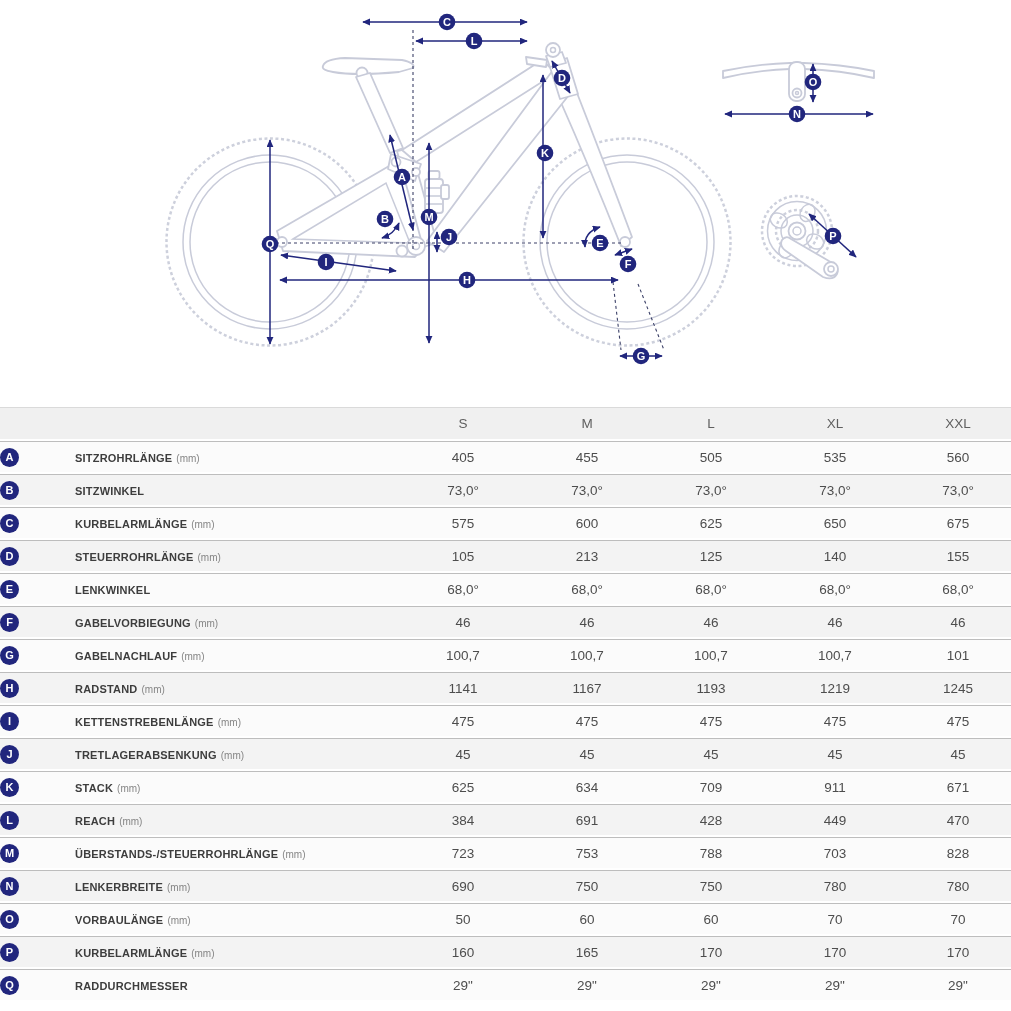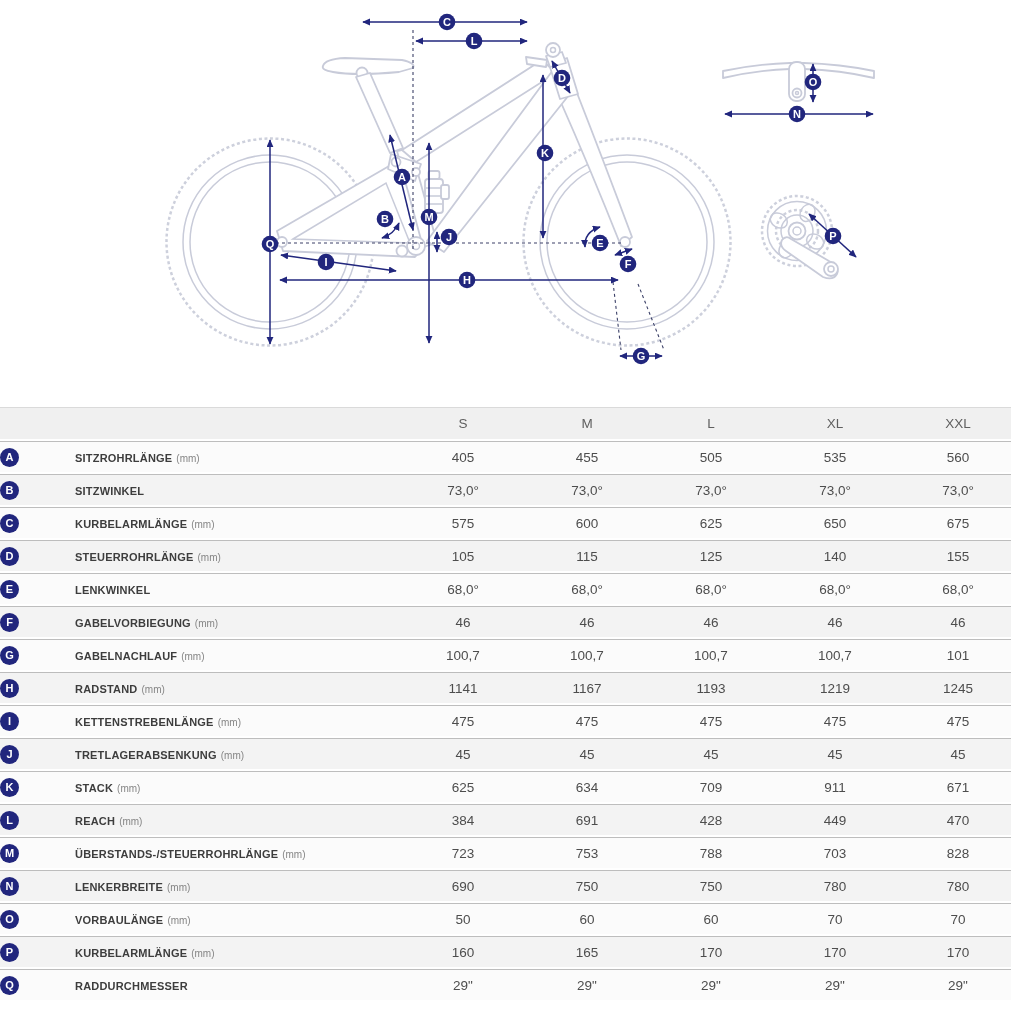--- a/index.html
+++ b/index.html
@@ -257,21 +257,21 @@
           <td class="value-cell">575</td>
           <td class="value-cell">600</td>
           <td class="value-cell">625</td>
           <td class="value-cell">650</td>
           <td class="value-cell">675</td>
         </tr>
         <tr>
           <td class="badge-cell"><span class="row-badge">D</span></td>
           <td class="label-cell"><span class="row-label">STEUERROHRLÄNGE</span><span class="row-unit">(mm)</span></td>
           <td class="value-cell">105</td>
-          <td class="value-cell">115</td>
+          <td class="value-cell">213</td>
           <td class="value-cell">125</td>
           <td class="value-cell">140</td>
           <td class="value-cell">155</td>
         </tr>
         <tr>
           <td class="badge-cell"><span class="row-badge">E</span></td>
           <td class="label-cell"><span class="row-label">LENKWINKEL</span><span class="row-unit"></span></td>
           <td class="value-cell">68,0°</td>
           <td class="value-cell">68,0°</td>
           <td class="value-cell">68,0°</td>

